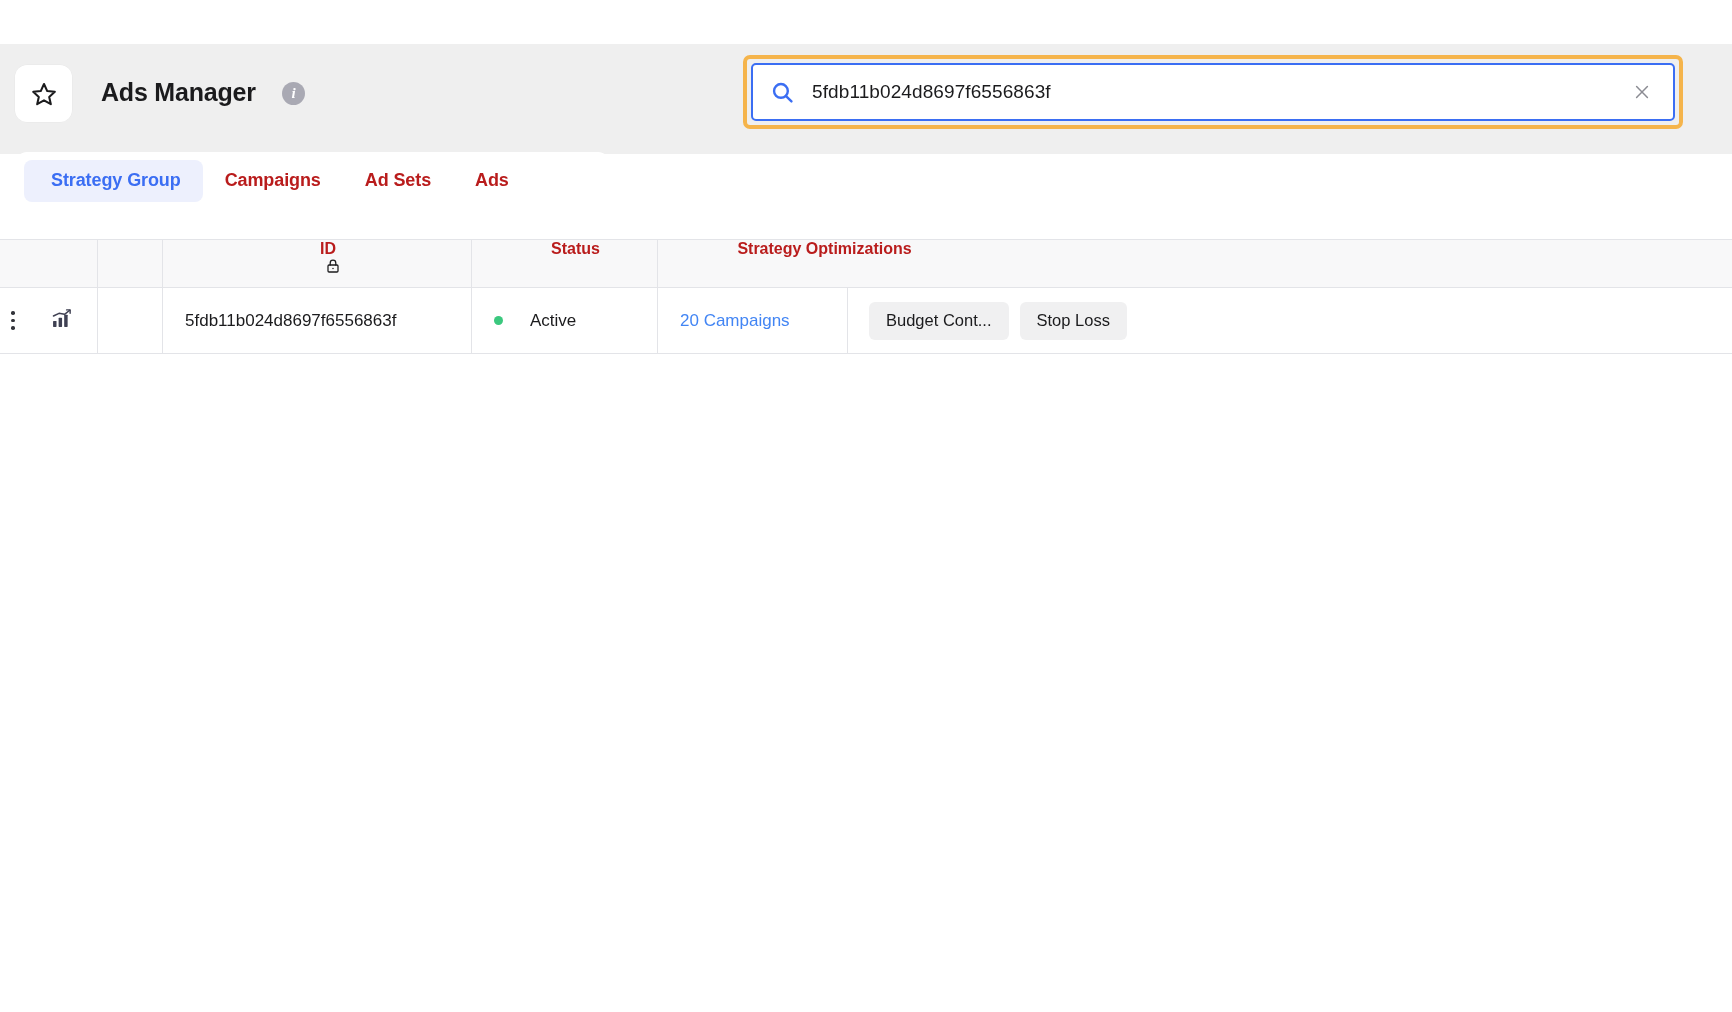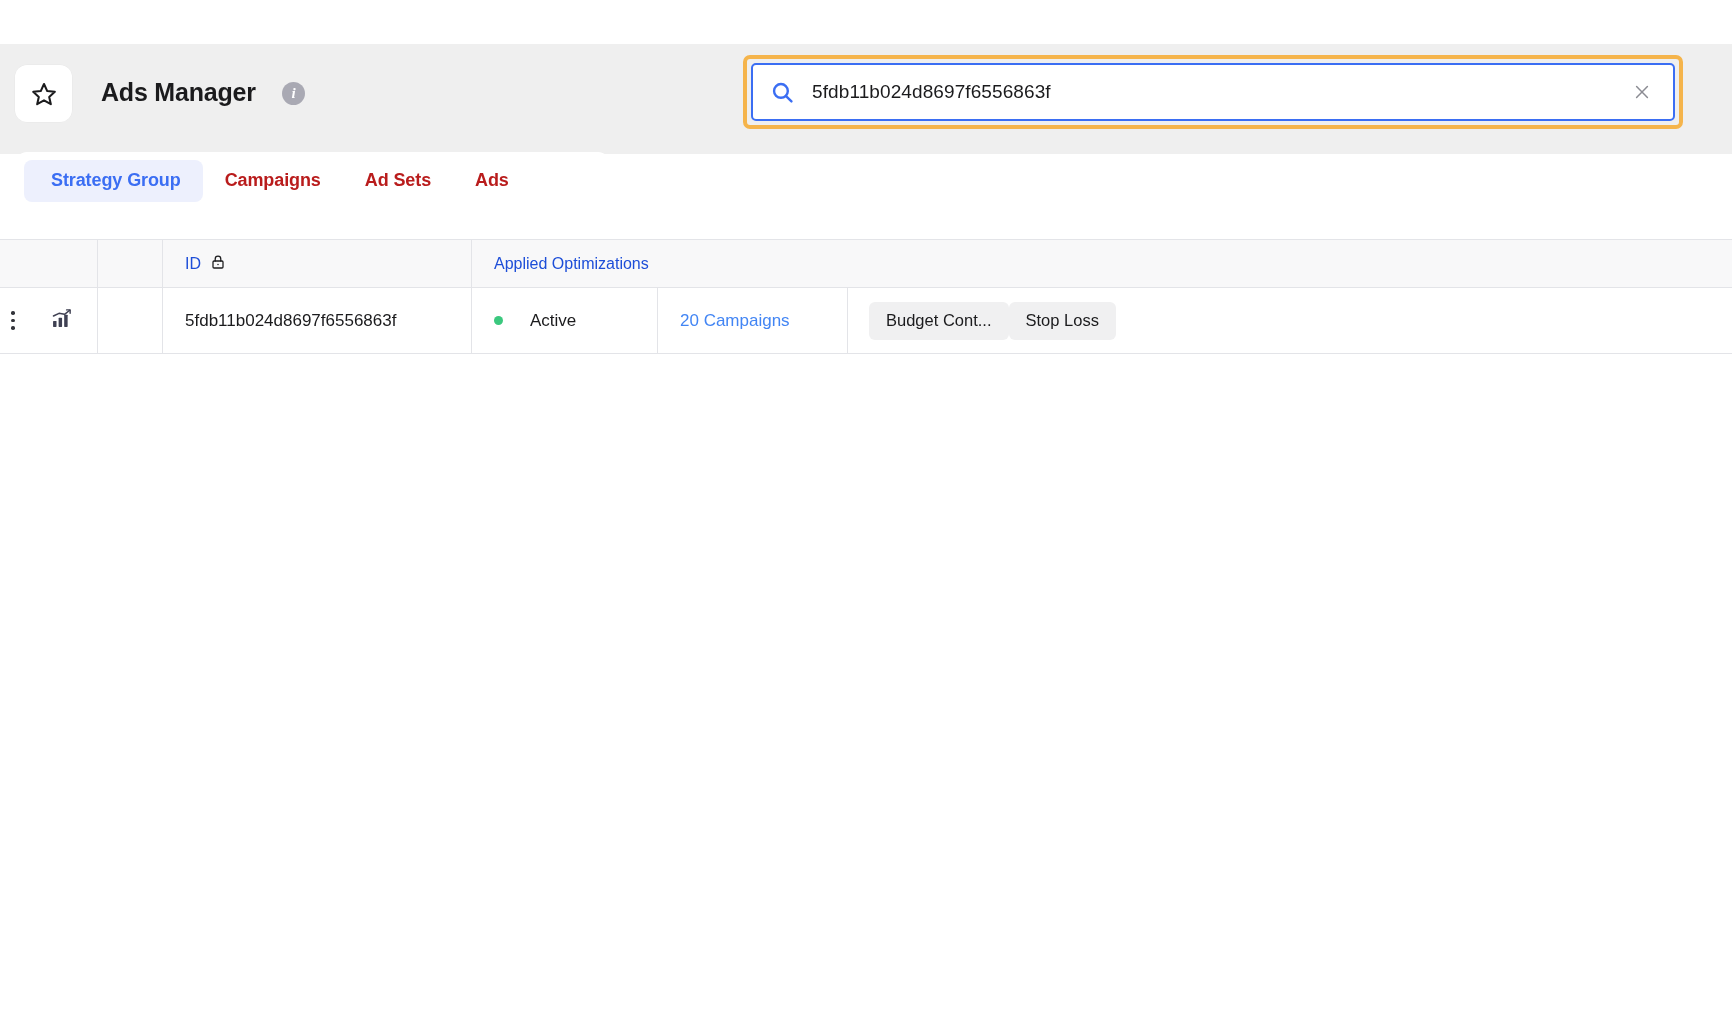--- a/index.html
+++ b/index.html
@@ -163,26 +163,27 @@
     height: 49px;
     background: #f8f8f9;
     border-top: 1px solid #e3e4e8;
     border-bottom: 1px solid #e3e4e8;
   }
   .th {
     display: flex;
     align-items: center;
     height: 100%;
     font-size: 16px;
-    font-weight: 400;
-    color: #1d4ed8;
+    font-weight: 700;
+    color: #b91c1c;
     border-right: 1px solid #e3e4e8;
     padding-left: 22px;
     position: relative;
     white-space: nowrap;
+    flex-direction: column;
   }
   .th.no-border { border-right: none; }
   .th .lock-icon {
     margin-left: 9px;
     display: block;
   }
   .th .sort-chevron {
     position: absolute;
     right: 22px;
     top: 50%;
@@ -262,20 +263,21 @@
     color: #4285f4;
     font-size: 17px;
     cursor: pointer;
     text-decoration: none;
     text-align: center;
   }
 
   .opts-cell {
     display: flex;
     align-items: center;
+    gap: 11px;
     padding-left: 21px;
   }
   .chip {
     background: #f0f0f1;
     border-radius: 6px;
     padding: 0 17px;
     height: 38px;
     display: flex;
     align-items: center;
     font-size: 16.5px;
@@ -358,24 +360,27 @@
         <span class="lock-icon">
           <svg width="16" height="16" viewBox="0 0 24 24" fill="none" stroke="#1b1b1d" stroke-width="1.9" stroke-linecap="round" stroke-linejoin="round">
             <rect x="4.5" y="10.5" width="15" height="10.5" rx="1.6"></rect>
             <path d="M7.8 10.5V7.4a4.2 4.2 0 0 1 8.4 0v3.1"></path>
             <circle cx="12" cy="15.6" r="1.1" fill="#1b1b1d" stroke="none"></circle>
           </svg>
         </span>
       </div>
 
 
+      <div class="th c-status">
+        <span>Status</span>
+      </div>
 
 
       <div class="th c-opts no-border">
-        <span>Applied Optimizations</span>
+        <span>Strategy Optimizations</span>
       </div>
     </div>
 
     <div class="trow">
 
       <div class="td c-actions">
         <div class="row-actions">
           <div class="kebab">
             <i></i>
               <i></i>

